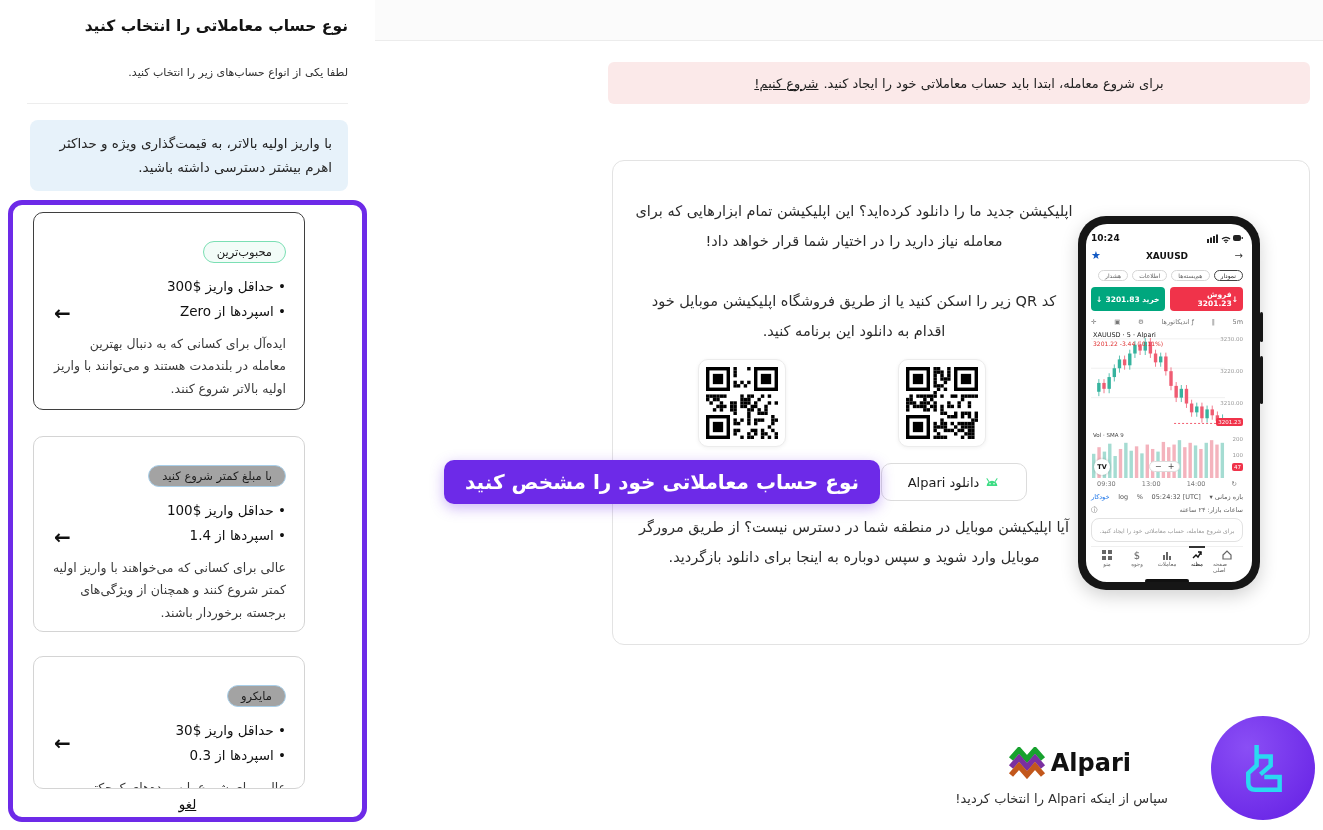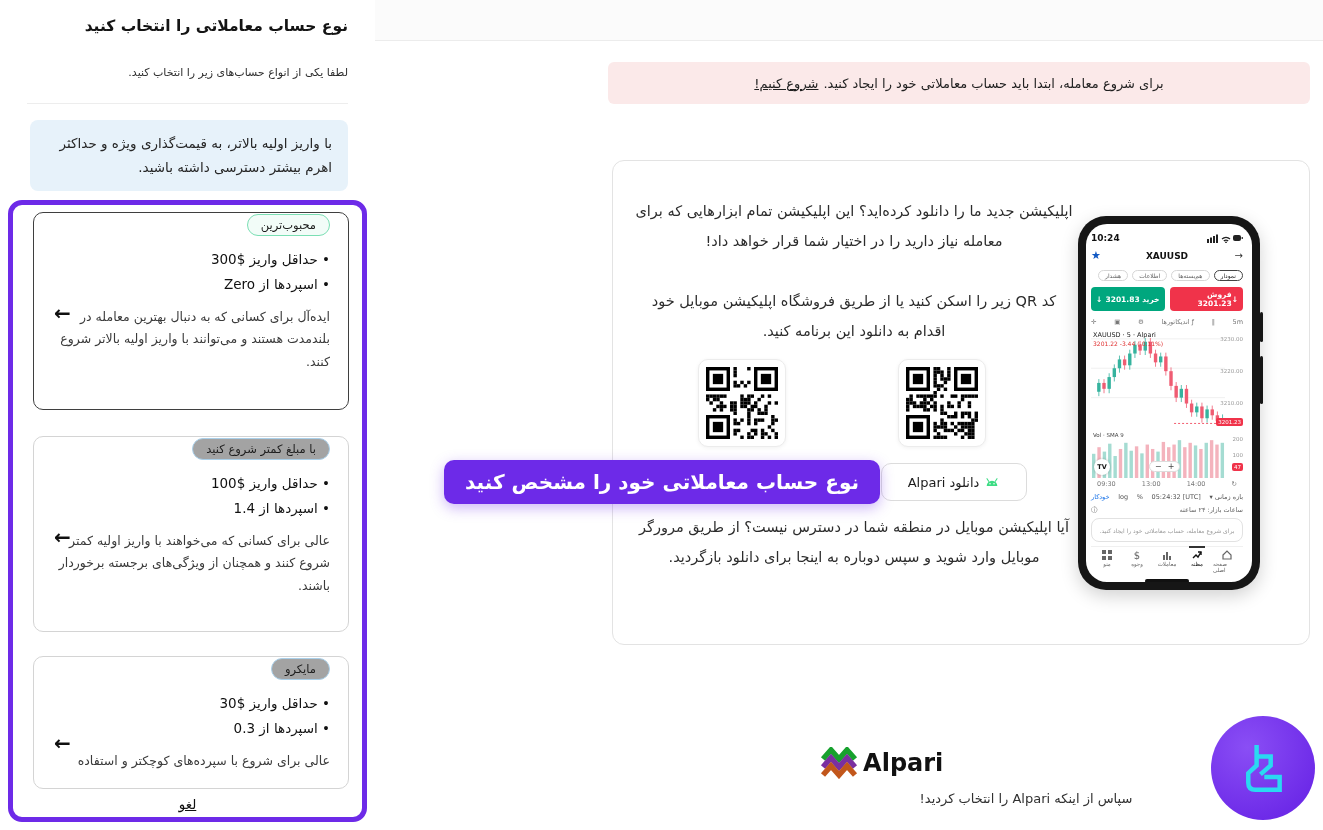--- a/index.html
+++ b/index.html
@@ -11,22 +11,22 @@
   .sidebar{position:absolute;left:0;top:0;width:375px;height:830px;background:#fff;z-index:2;}
   .sb-title{position:absolute;top:17px;right:27px;left:20px;text-align:right;
             font-size:15.5px;font-weight:bold;color:#141414;direction:rtl;}
   .sb-sub{position:absolute;top:66px;right:27px;left:20px;text-align:right;
           font-size:11px;color:#2e2e2e;direction:rtl;}
   .sb-divider{position:absolute;top:103px;left:27px;right:27px;border-top:1px solid #ededed;}
   .sb-info{position:absolute;top:120px;left:30px;right:27px;background:#e7f2fa;border-radius:8px;
            padding:11px 16px;font-size:13.5px;line-height:1.8;color:#262626;text-align:right;direction:rtl;}
   .focus-frame{position:absolute;left:8px;top:200px;width:359px;height:622px;
                border:5px solid #6d2ae8;border-radius:14px;pointer-events:none;z-index:8;}
-  .acct-card{position:absolute;left:33px;width:316px;background:#fff;border-radius:10px;
-             padding:1px 18px;direction:rtl;z-index:3;}
+  .acct-card{position:absolute;left:33px;width:272px;background:#fff;border-radius:10px;
+             padding:28px 18px;direction:rtl;z-index:3;}
   .acct-card.c1{top:212px;height:198px;border:1.5px solid #3f3f3f;}
   .acct-card.c2{top:436px;height:196px;border:1px solid #d4d4d4;}
   .acct-card.c3{top:656px;height:133px;border:1px solid #d4d4d4;overflow:hidden;}
   .badge{display:inline-block;font-size:11.5px;padding:3px 13px;border-radius:13px;color:#1d1d1d;}
   .badge.green{border:1px solid #7bdfb4;background:#f2fcf8;}
   .badge.blue{border:1px solid #a9cfe9;background:#a3a3a3;}
   .bullets{margin-top:11px;font-size:13.5px;color:#101010;line-height:1.85;}
   .bullet::before{content:"•  ";}
   .card-desc{margin-top:9px;font-size:12.5px;color:#3b3b3b;line-height:1.8;}
   .card-arrow{position:absolute;left:20px;font-size:20px;font-weight:bold;color:#101010;}
@@ -48,24 +48,24 @@
   .dl-p1{top:36px;} .dl-p2{top:126px;} .dl-p3{top:352px;}
   .qr-card{position:absolute;top:198px;width:88px;height:88px;background:#fff;border:1px solid #ececec;
            border-radius:10px;box-shadow:0 1px 4px rgba(0,0,0,.06);display:flex;align-items:center;justify-content:center;}
   .qr-left{left:85px;} .qr-right{left:285px;}
   .dl-btn{position:absolute;left:268px;top:302px;width:146px;height:38px;background:#fff;
           border:1px solid #dcdcdc;border-radius:10px;display:flex;align-items:center;justify-content:center;
           gap:5px;direction:rtl;font-size:13px;color:#1c1c1c;cursor:pointer;}
   .tooltip{position:absolute;left:444px;top:460px;width:436px;height:44px;background:#6d2ae8;
            border-radius:10px;display:flex;align-items:center;justify-content:center;z-index:12;
            color:#fff;font-size:20px;font-weight:bold;direction:rtl;box-shadow:0 4px 14px rgba(109,42,232,.35);}
-  .brand-row{position:absolute;left:820px;top:747px;width:320px;text-align:left;}
+  .brand-row{position:absolute;left:820px;top:747px;width:320px;text-align:right;}
   .brand-row svg{vertical-align:middle;}
   .brand-name{font-size:24px;font-weight:bold;color:#111;margin-right:9px;vertical-align:middle;}
-  .thanks{position:absolute;left:836px;top:791px;width:380px;text-align:center;direction:rtl;
+  .thanks{position:absolute;left:788px;top:791px;width:380px;text-align:right;direction:rtl;
           font-size:13px;color:#303030;}
   .site-logo{position:absolute;left:1211px;top:716px;width:104px;height:104px;border-radius:50%;
              background:radial-gradient(circle at 35% 30%,#8a4ef5,#6d2ae8 75%);display:flex;
              align-items:center;justify-content:center;z-index:4;}
   
   .phone{position:absolute;left:1078px;top:216px;width:182px;height:374px;background:#161616;
          border-radius:28px;z-index:5;box-shadow:0 6px 18px rgba(0,0,0,.18);}
   .ph-btn{position:absolute;right:-3px;width:3px;background:#161616;border-radius:2px;}
   .ph-btn.b1{top:96px;height:30px;} .ph-btn.b2{top:140px;height:48px;}
   .ph-screen{position:absolute;inset:8px;background:#fff;border-radius:21px;overflow:hidden;

